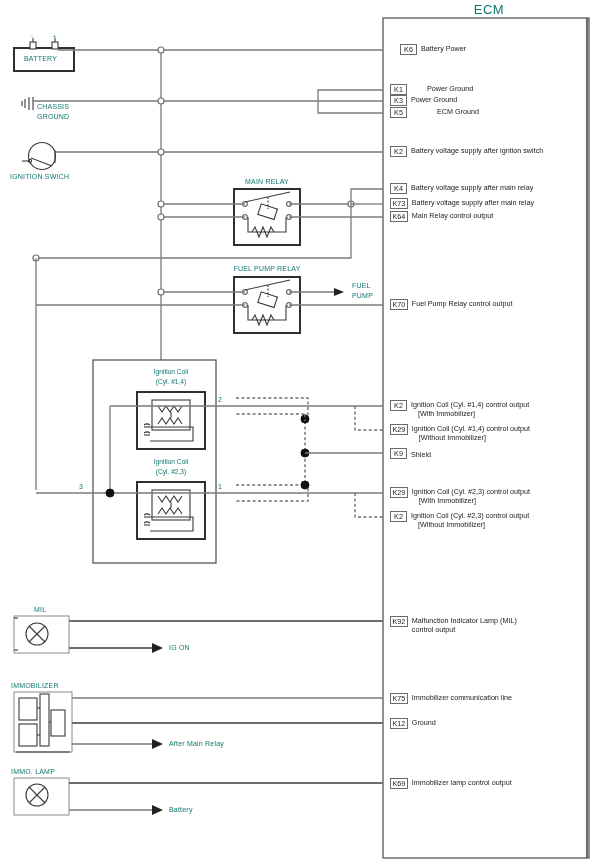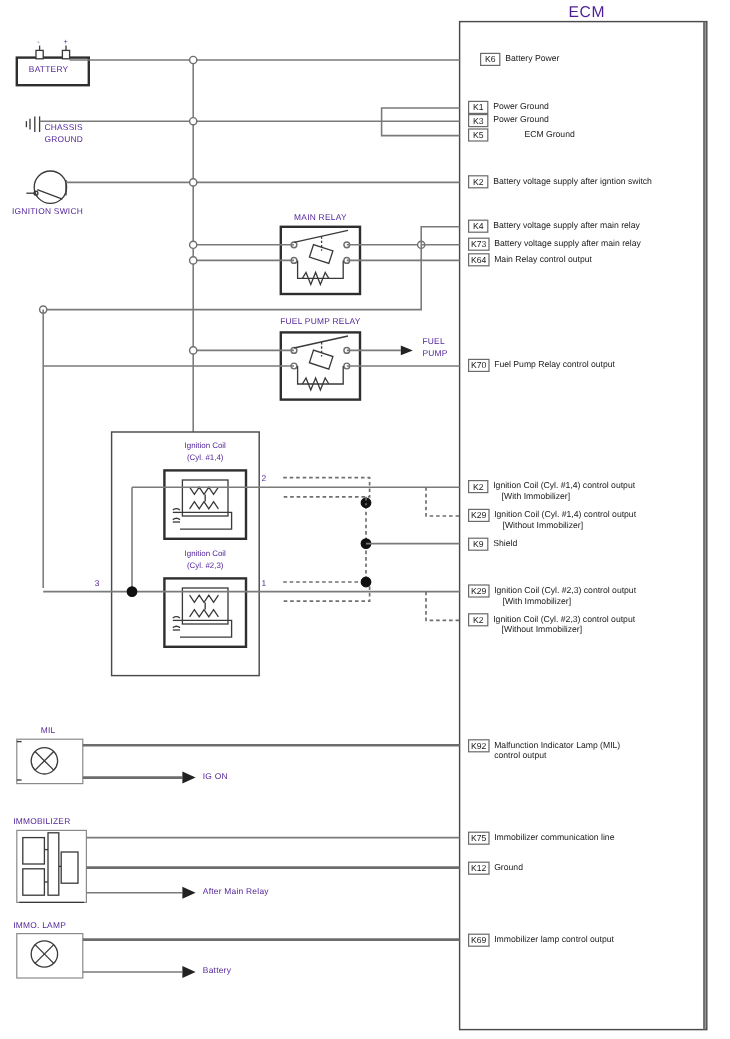--- a/index.html
+++ b/index.html
@@ -15,21 +15,21 @@
   .wire-thick{stroke:#6d6d6d;stroke-width:2.2;fill:none;}
   .box{stroke:#4a4a4a;stroke-width:1.2;fill:#ffffff;}
   .box-heavy{stroke:#2e2e2e;stroke-width:2;fill:#ffffff;}
   .box-light{stroke:#8a8a8a;stroke-width:1;fill:#ffffff;}
   .dash{stroke:#6f6f6f;stroke-width:1.4;fill:none;stroke-dasharray:3 2.4;}
   .node{fill:#ffffff;stroke:#6f6f6f;stroke-width:1.2;}
   .node-filled{fill:#111111;stroke:#111111;stroke-width:1;}
   .sym{stroke:#3a3a3a;stroke-width:1.1;fill:none;}
   .sym-fill{stroke:#3a3a3a;stroke-width:1.1;fill:#ffffff;}
   .arrow{fill:#222222;}
-  .lbl{position:absolute;font-family:"Liberation Sans", sans-serif;color:#4c1d95;white-space:pre;line-height:1.18;}
+  .lbl{position:absolute;font-family:"Liberation Sans", sans-serif;color:#0f766e;white-space:pre;line-height:1.18;}
   .ecm-title{font-size:13px;letter-spacing:.5px;}
   .comp-title{font-size:7px;letter-spacing:.2px;}
   .small{font-size:6.6px;}
   .tiny{font-size:6px;}
   .pinnum{font-size:7px;}
   .ecm-row{position:absolute;display:flex;align-items:flex-start;}
   .ecm-code{
     border:1px solid #6a6a6a;background:#fff;
     padding:0px 1.5px 0px 1.5px;font-size:7.2px;line-height:9px;
     min-width:17px;text-align:center;box-sizing:border-box;
@@ -255,21 +255,21 @@
   <div class="lbl comp-title" style="left:11px;top:682px;">IMMOBILIZER</div>
   <div class="lbl comp-title" style="left:169px;top:740px;">After Main Relay</div>
 
   <div class="lbl comp-title" style="left:11px;top:768px;">IMMO. LAMP</div>
   <div class="lbl comp-title" style="left:169px;top:806px;">Battery</div>
 
   <div class="ecm-row" style="left:400px;top:44px;">
     <span class="ecm-code">K6</span>
     <span class="ecm-desc"><span>Battery Power</span></span>
   </div>
-  <div class="ecm-row" style="left:390px;top:84px;">
+  <div class="ecm-row" style="left:390px;top:84px;gap:16px;">
     <span class="ecm-code">K1</span>
     <span class="ecm-desc"><span>Power Ground</span></span>
   </div>
   <div class="ecm-row" style="left:390px;top:95px;">
     <span class="ecm-code">K3</span>
     <span class="ecm-desc"><span>Power Ground</span></span>
   </div>
   <div class="ecm-row" style="left:390px;top:107px;gap:26px;">
     <span class="ecm-code">K5</span>
     <span class="ecm-desc"><span>ECM Ground</span></span>
@@ -295,21 +295,21 @@
     <span class="ecm-desc"><span>Fuel Pump Relay control output</span></span>
   </div>
   <div class="ecm-row" style="left:390px;top:400px;">
     <span class="ecm-code">K2</span>
     <span class="ecm-desc"><span>Ignition Coil (Cyl. #1,4) control output</span><span class="l2">[With Immobilizer]</span></span>
   </div>
   <div class="ecm-row" style="left:390px;top:424px;">
     <span class="ecm-code">K29</span>
     <span class="ecm-desc"><span>Ignition Coil (Cyl. #1,4) control output</span><span class="l2">[Without Immobilizer]</span></span>
   </div>
-  <div class="ecm-row" style="left:390px;top:448px;">
+  <div class="ecm-row" style="left:390px;top:448px;align-items:flex-end;">
     <span class="ecm-code">K9</span>
     <span class="ecm-desc"><span>Shield</span></span>
   </div>
   <div class="ecm-row" style="left:390px;top:487px;">
     <span class="ecm-code">K29</span>
     <span class="ecm-desc"><span>Ignition Coil (Cyl. #2,3) control output</span><span class="l2">[With Immobilizer]</span></span>
   </div>
   <div class="ecm-row" style="left:390px;top:511px;">
     <span class="ecm-code">K2</span>
     <span class="ecm-desc"><span>Ignition Coil (Cyl. #2,3) control output</span><span class="l2">[Without Immobilizer]</span></span>

